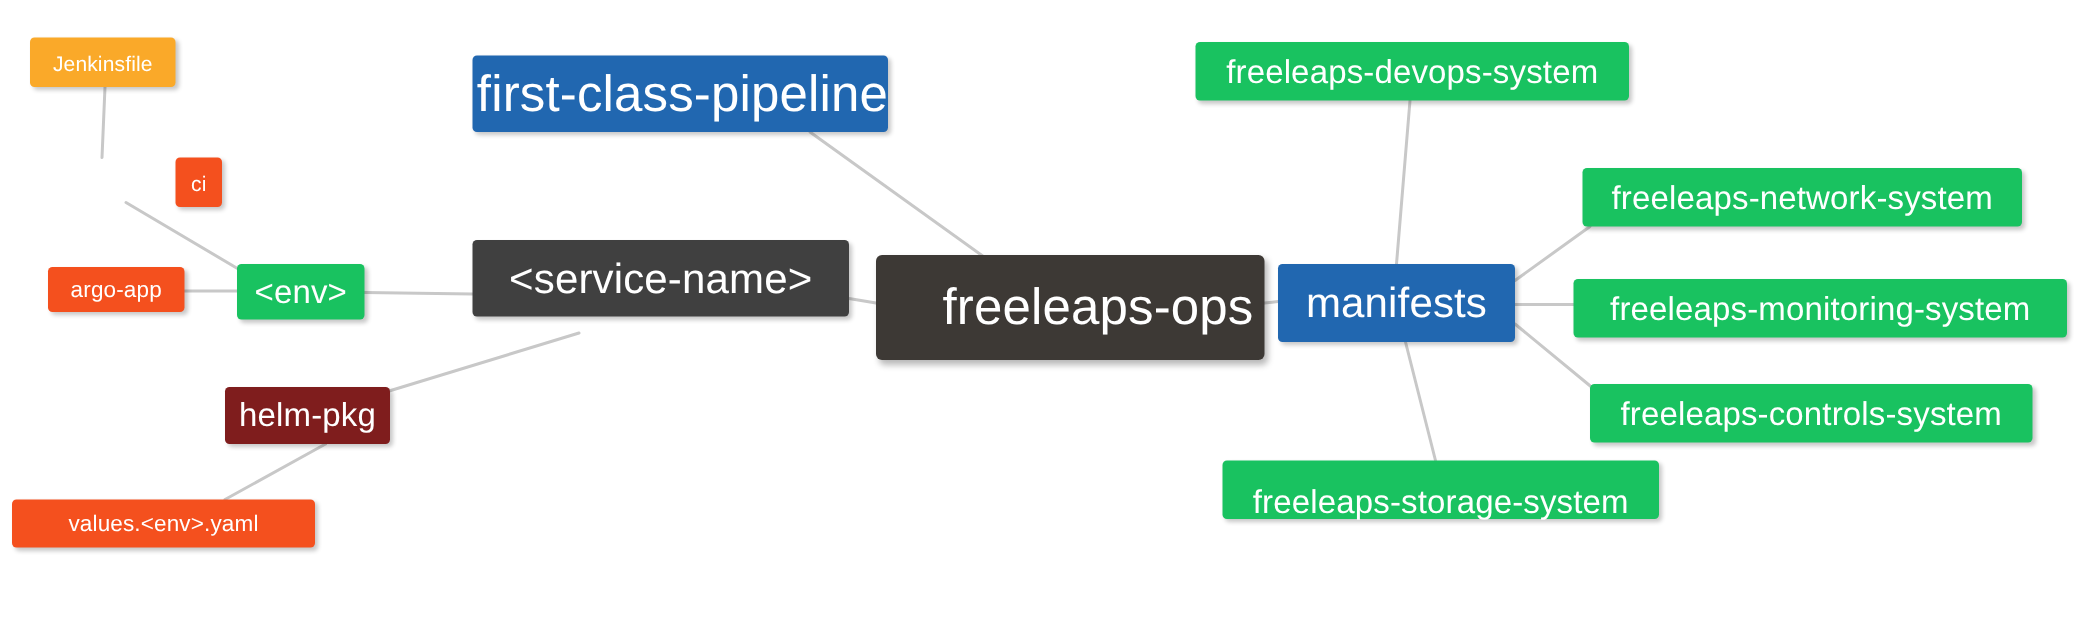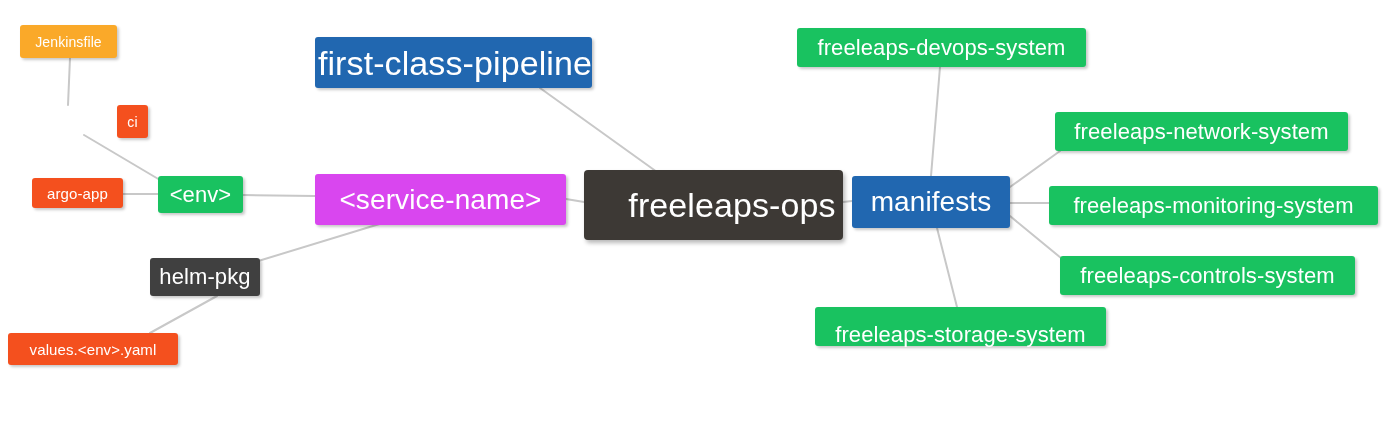--- a/index.html
+++ b/index.html
@@ -78,30 +78,30 @@
       </div>
       <div class="node size-xxs" style="left: 69px; top: 105px; width: 31px; height: 33px; background: rgb(244, 80, 30); margin-left: 48px;">
         <span>ci</span>
       </div>
       <div class="node size-xs" style="left: 32px; top: 178px; width: 91px; height: 30px; background: rgb(244, 80, 30);">
         <span>argo-app</span>
       </div>
       <div class="node size-md" style="left: 158px; top: 176px; width: 85px; height: 37px; background: rgb(25, 194, 96);">
         <span>&lt;env&gt;</span>
       </div>
-      <div class="node size-md" style="left: 150px; top: 258px; width: 110px; height: 38px; background: #404040;">
+      <div class="node size-md" style="left: 150px; top: 258px; width: 110px; height: 38px; background: #7f1d1d;">
         <span>helm-pkg</span>
       </div>
-      <div class="node size-xs" style="left: 8px; top: 333px; width: 170px; height: 32px; background: rgb(244, 80, 30);">
+      <div class="node size-xs" style="left: 8px; top: 333px; width: 202px; height: 32px; background: rgb(244, 80, 30);">
         <span>values.&lt;env&gt;.yaml</span>
       </div>
       <div class="node size-xl" style="left: 315px; top: 37px; width: 277px; height: 51px; background: rgb(33, 103, 176); justify-content: flex-end;">
         <span>first-class-pipeline</span>
       </div>
-      <div class="node size-lg" style="left: 315px; top: 174px; width: 251px; height: 51px; background: #d946ef;">
+      <div class="node size-lg" style="left: 315px; top: 160px; width: 251px; height: 51px; background: #404040;">
         <span>&lt;service-name&gt;</span>
       </div>
       <div class="node size-xl root" style="left: 584px; top: 170px; width: 259px; height: 70px; background: rgb(61, 57, 53);">
         <span>freeleaps-ops</span>
       </div>
       <div class="node size-lg" style="left: 852px; top: 176px; width: 158px; height: 52px; background: rgb(33, 103, 176);">
         <span>manifests</span>
       </div>
       <div class="node size-md" style="left: 797px; top: 28px; width: 289px; height: 39px; background: rgb(25, 194, 96);">
         <span>freeleaps-devops-system</span>

